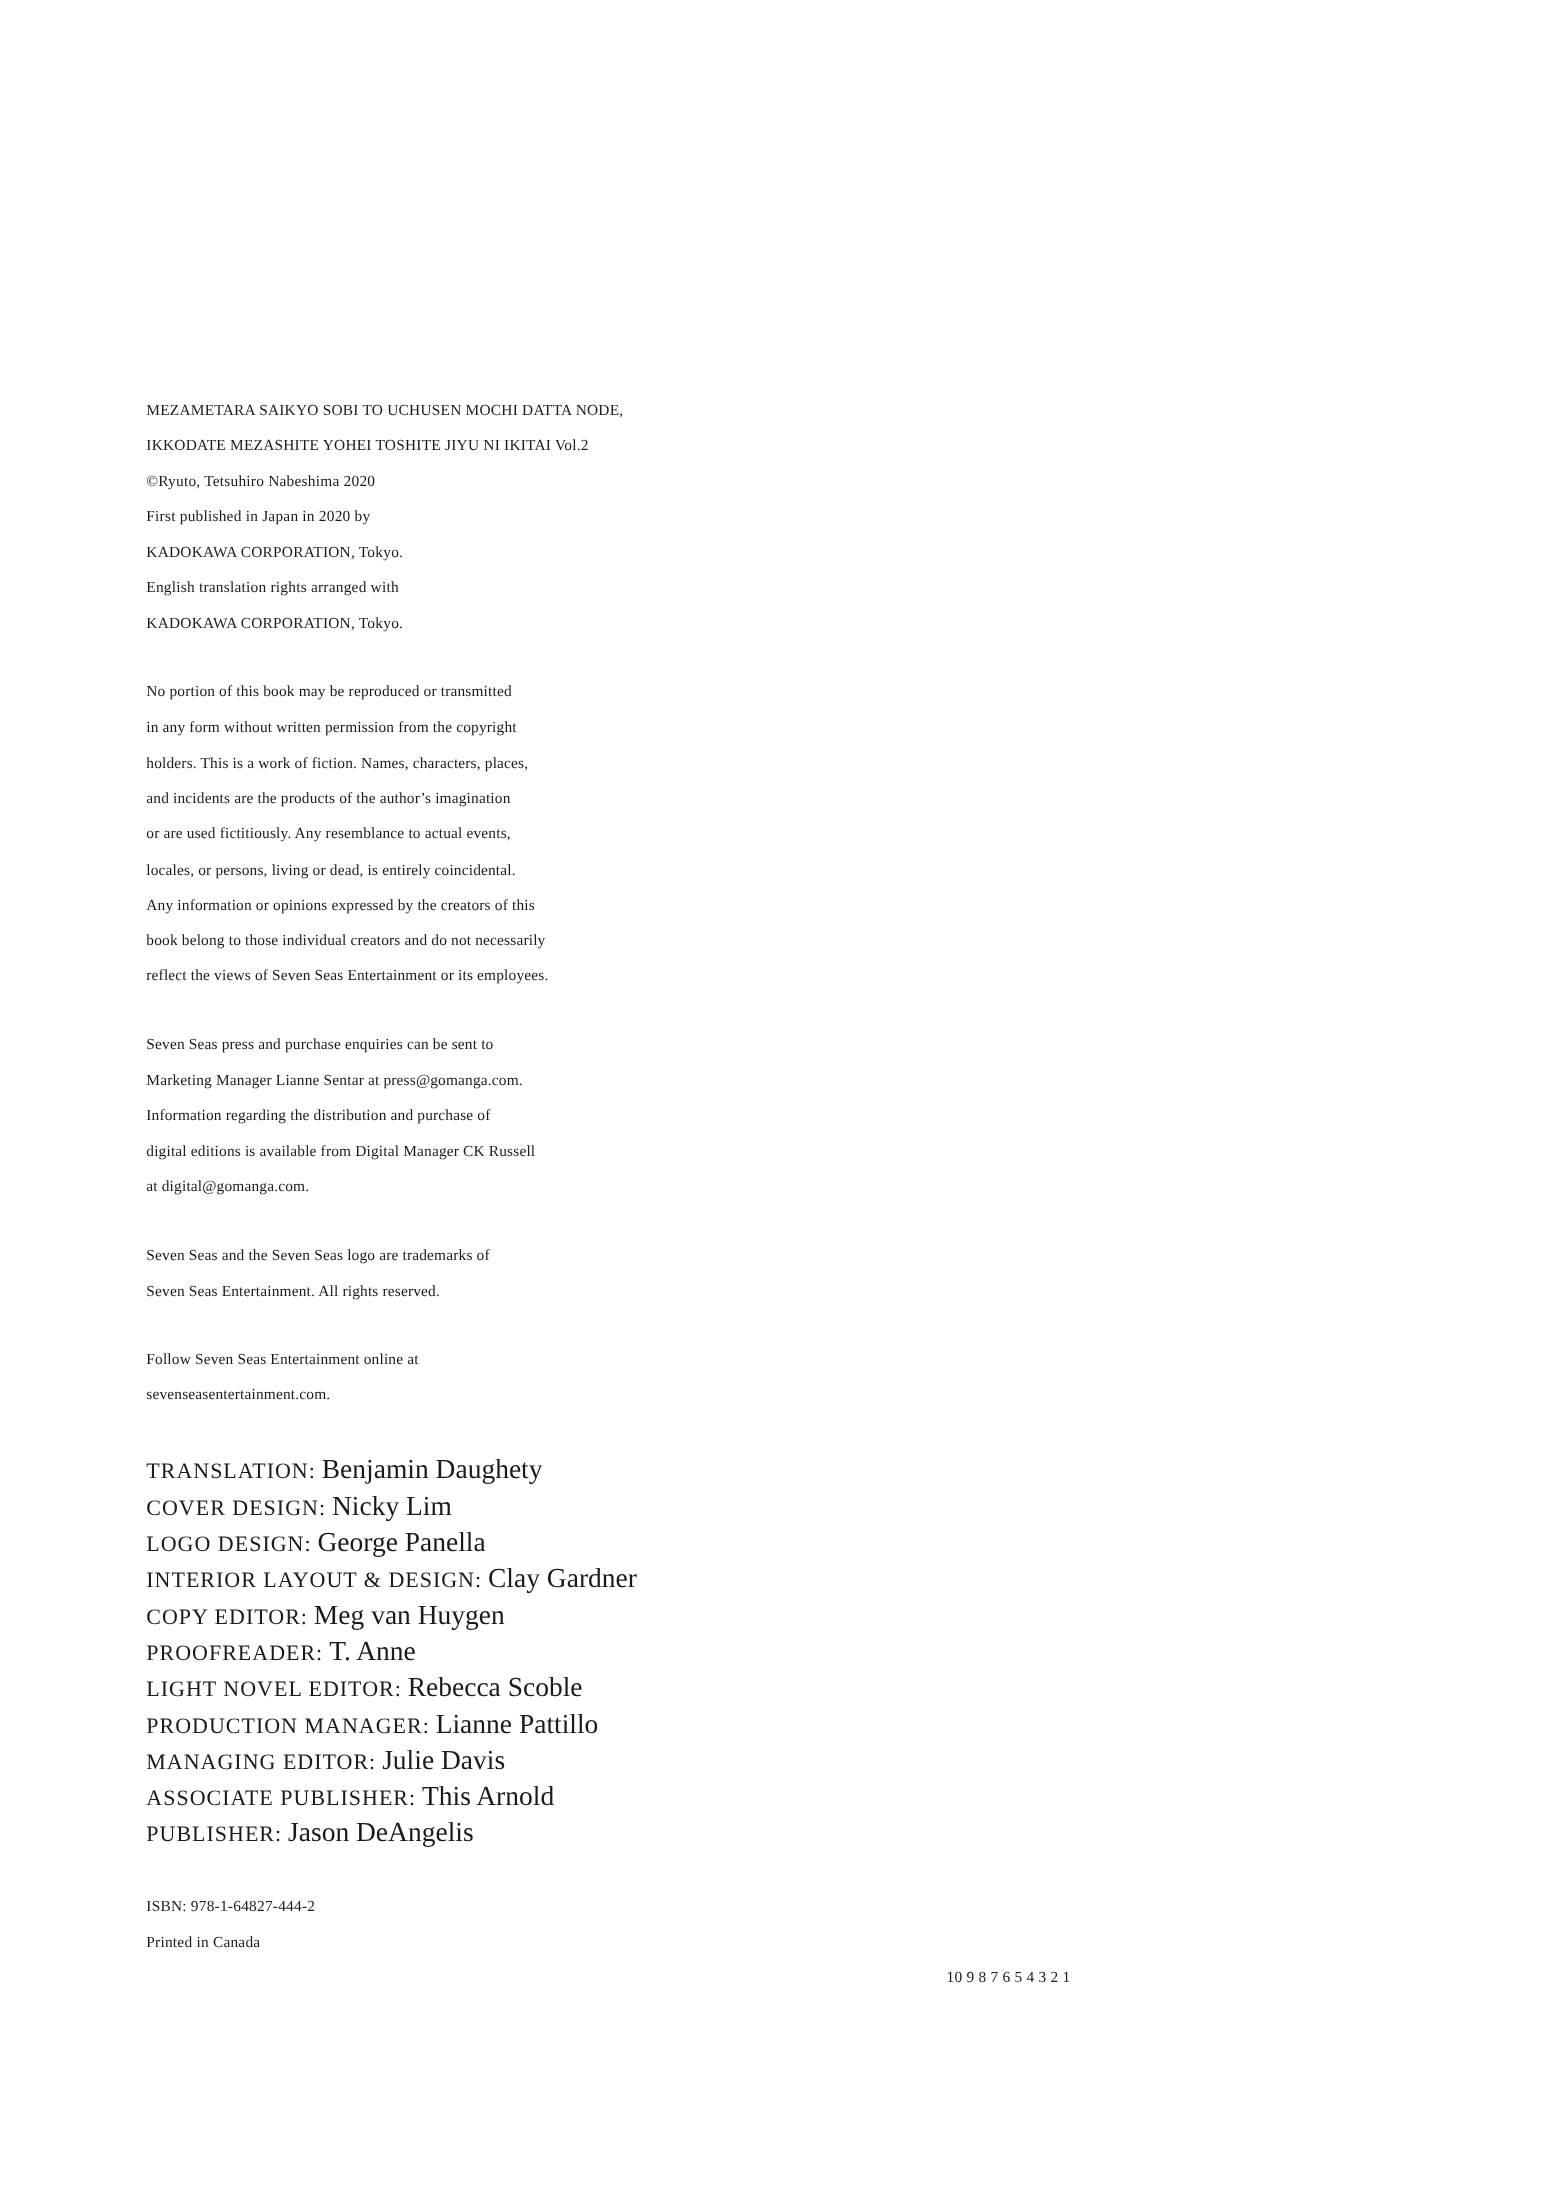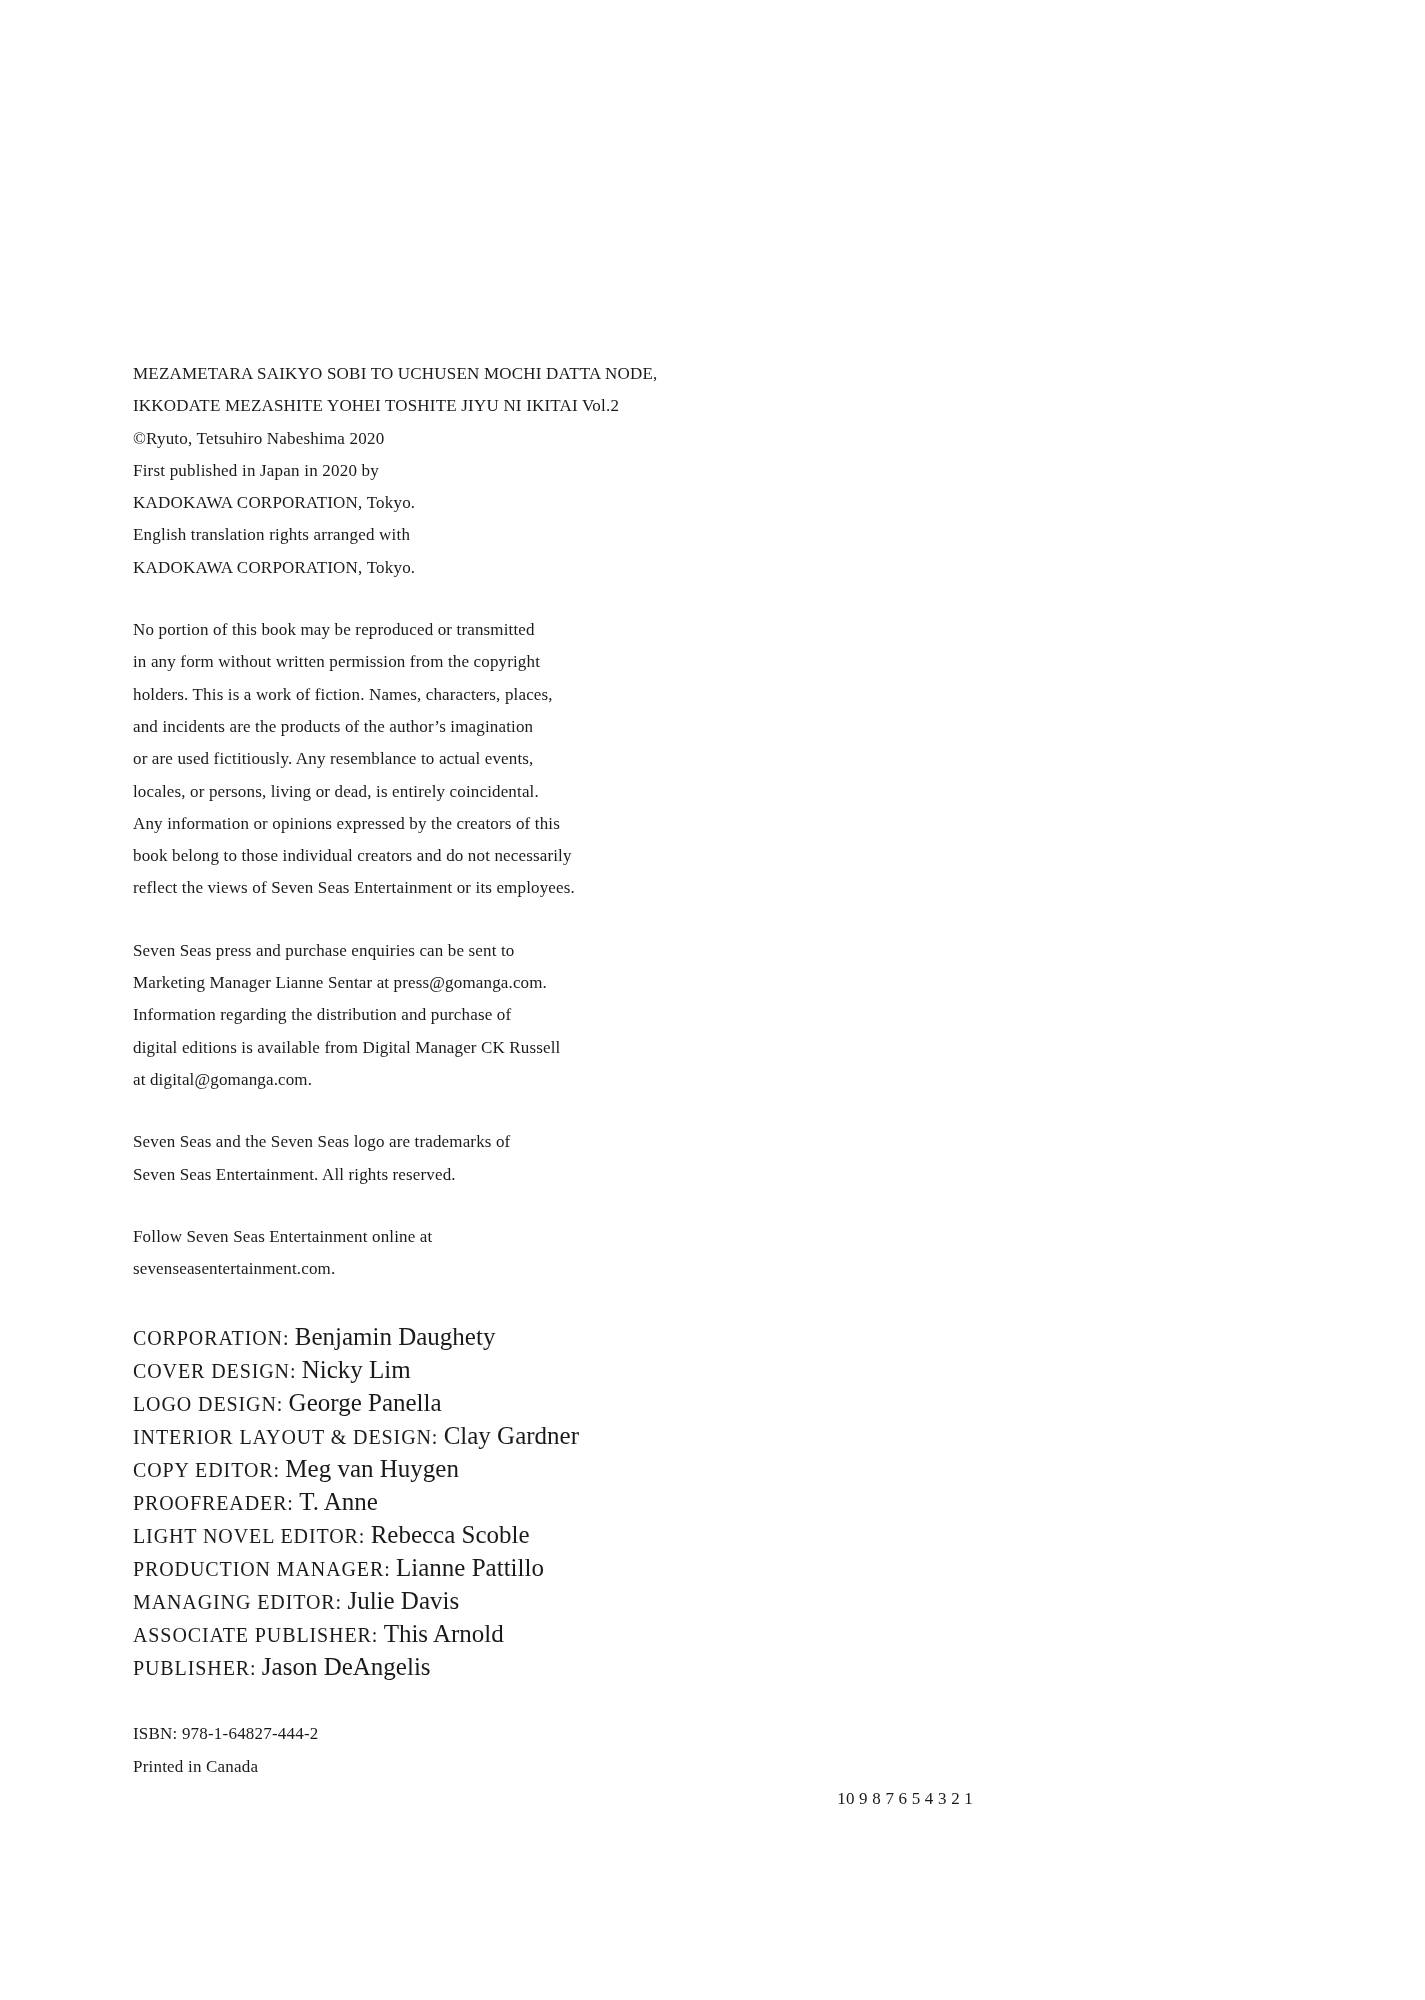--- a/index.html
+++ b/index.html
@@ -26,21 +26,21 @@
   .content {
     position: absolute;
     left: 133px;
     top: 358px;
     width: 840px;
   }
   .block {
     margin: 0 0 30px 0;
   }
   .line {
-    font-size: 17px;
+    font-size: 14px;
     line-height: 32.3px;
     letter-spacing: 0.15px;
     white-space: pre;
   }
   .copyright-block .line {
     letter-spacing: 0.2px;
   }
   .credits {
     margin-top: 36px;
   }
@@ -108,21 +108,21 @@
       <div class="line">Seven Seas and the Seven Seas logo are trademarks of</div>
       <div class="line">Seven Seas Entertainment. All rights reserved.</div>
     </div>
 
     <div class="block">
       <div class="line">Follow Seven Seas Entertainment online at</div>
       <div class="line">sevenseasentertainment.com.</div>
     </div>
 
     <div class="credits">
-      <div class="credit-line"><span class="credit-role">CORPORATION:</span> <span class="credit-name">Benjamin Daughety</span></div>
+      <div class="credit-line"><span class="credit-role">TRANSLATION:</span> <span class="credit-name">Benjamin Daughety</span></div>
       <div class="credit-line"><span class="credit-role">COVER DESIGN:</span> <span class="credit-name">Nicky Lim</span></div>
       <div class="credit-line"><span class="credit-role">LOGO DESIGN:</span> <span class="credit-name">George Panella</span></div>
       <div class="credit-line"><span class="credit-role">INTERIOR LAYOUT &amp; DESIGN:</span> <span class="credit-name">Clay Gardner</span></div>
       <div class="credit-line"><span class="credit-role">COPY EDITOR:</span> <span class="credit-name">Meg van Huygen</span></div>
       <div class="credit-line"><span class="credit-role">PROOFREADER:</span> <span class="credit-name">T. Anne</span></div>
       <div class="credit-line"><span class="credit-role">LIGHT NOVEL EDITOR:</span> <span class="credit-name">Rebecca Scoble</span></div>
       <div class="credit-line"><span class="credit-role">PRODUCTION MANAGER:</span> <span class="credit-name">Lianne Pattillo</span></div>
       <div class="credit-line"><span class="credit-role">MANAGING EDITOR:</span> <span class="credit-name">Julie Davis</span></div>
       <div class="credit-line"><span class="credit-role">ASSOCIATE PUBLISHER:</span> <span class="credit-name">This Arnold</span></div>
       <div class="credit-line"><span class="credit-role">PUBLISHER:</span> <span class="credit-name">Jason DeAngelis</span></div>

